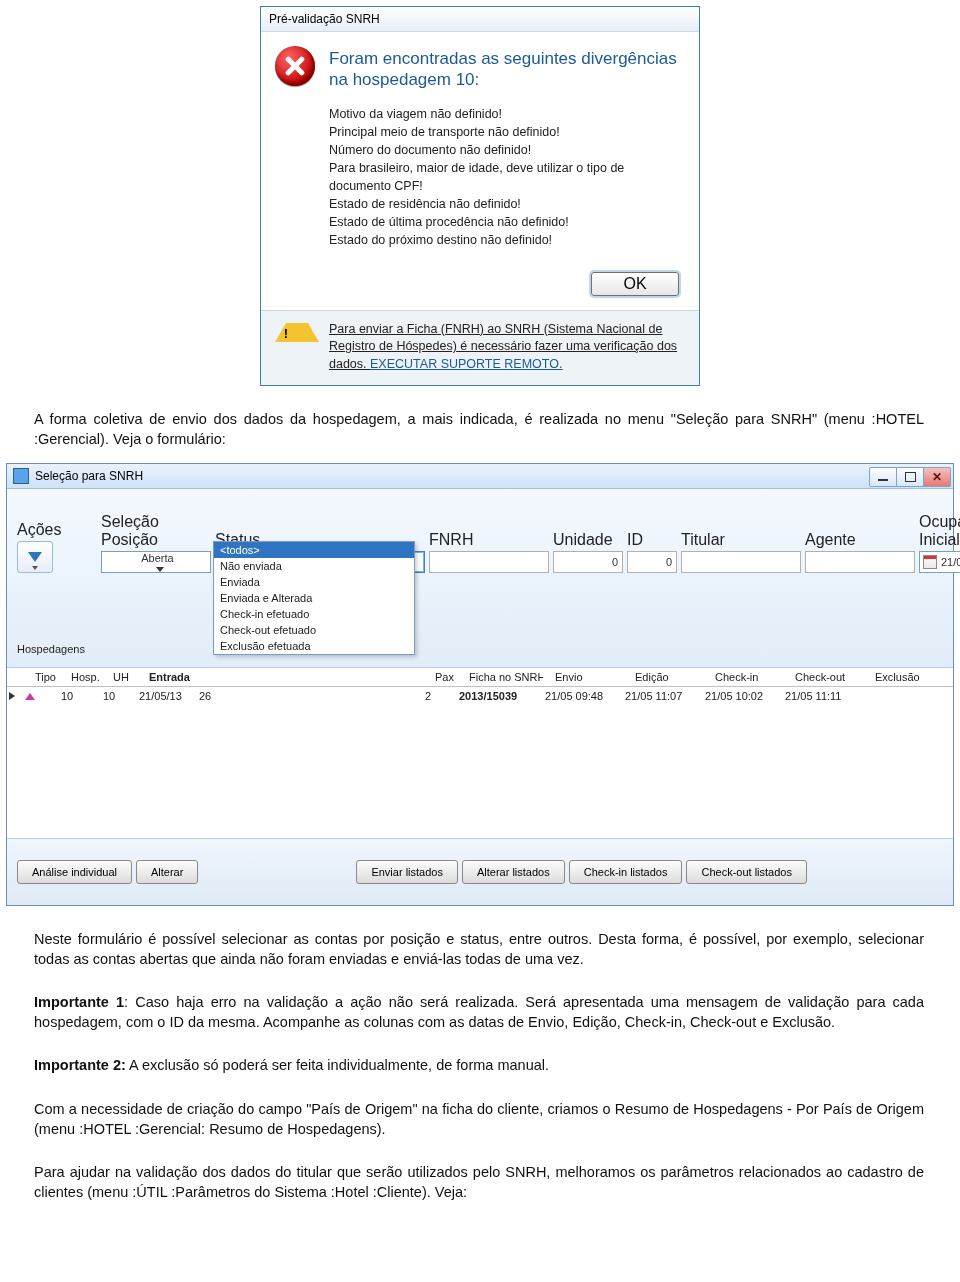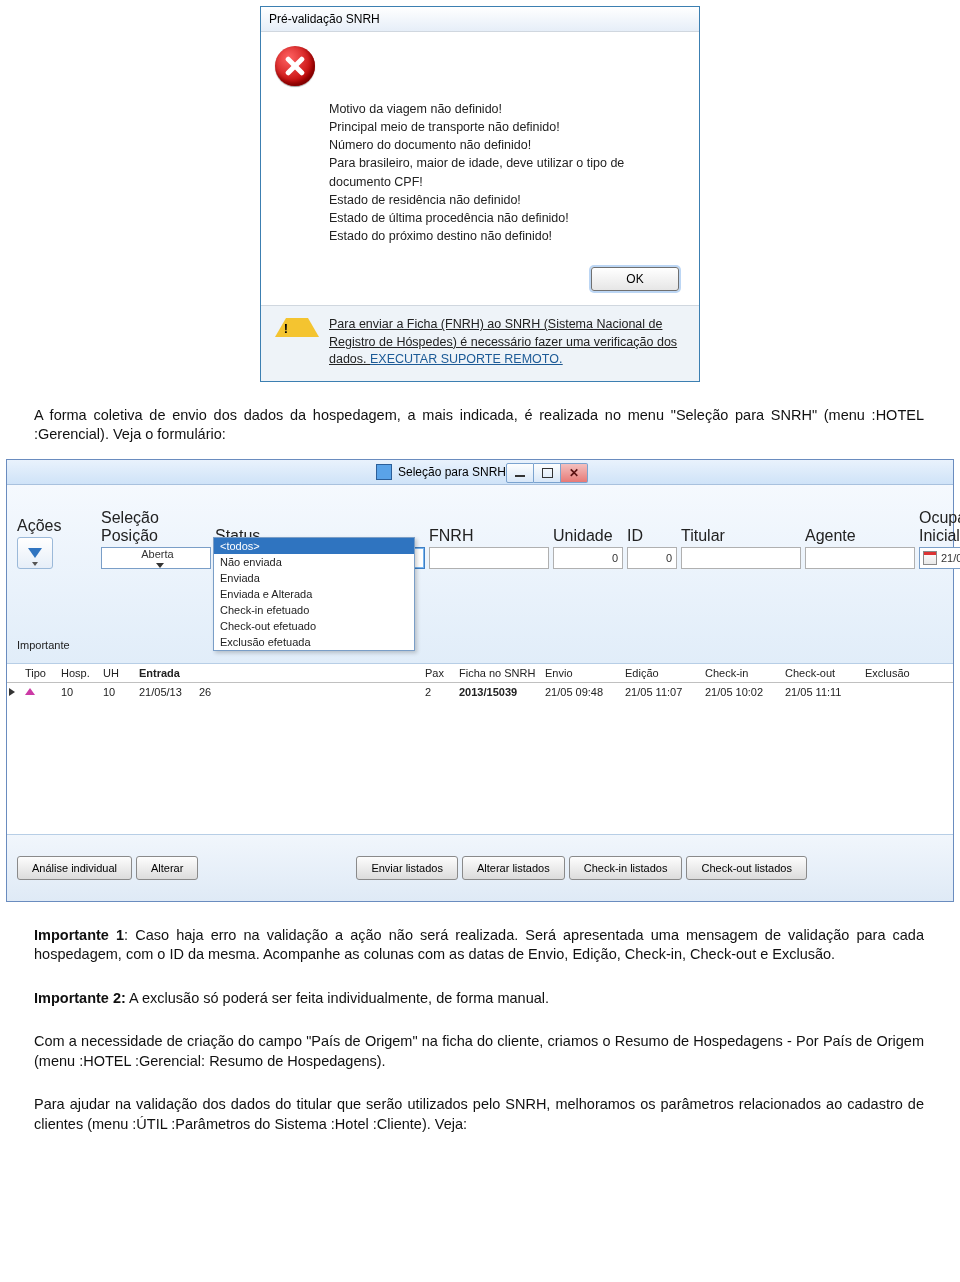--- a/index.html
+++ b/index.html
@@ -77,21 +77,21 @@
     line-height: 1.45;
     font-family: "Segoe UI", Tahoma, sans-serif;
   }
   .d1-buttonrow {
     text-align: right;
     padding: 6px 4px 4px 4px;
   }
   .win-btn {
     min-width: 88px;
     height: 24px;
-    font-size: 12px;
+    font-size: 16px;
     border: 1px solid #707070;
     border-radius: 3px;
     background: linear-gradient(#ffffff,#e6e6e6);
     box-shadow: 0 0 0 2px #bcd6f4;
     cursor: pointer;
     font-family: "Segoe UI", Tahoma, sans-serif;
   }
   .dialog1-footer {
     background: #eef3f8;
     border-top: 1px solid #d0d7df;
@@ -148,21 +148,21 @@
     border: 1px solid #6a8cbf;
     background: #ffffff;
     font-family: Tahoma, Verdana, sans-serif;
   }
   .appwin-titlebar {
     height: 24px;
     background: linear-gradient(#e9f2fc,#cfe3f8);
     border-bottom: 1px solid #a8c1de;
     display: flex;
     align-items: center;
-    justify-content: center;
+    justify-content: space-between;
     padding: 0 2px 0 6px;
   }
   .appwin-title-left {
     display: flex;
     align-items: center;
     gap: 6px;
     font-size: 12px;
     color: #000;
   }
   .app-small-icon {
@@ -288,21 +288,21 @@
   }
   .grid-head {
     display: grid;
     grid-template-columns: 16px 36px 42px 36px 60px 26px 200px 34px 86px 80px 80px 80px 80px 60px;
     font-size: 11px;
     color:#222;
     border-bottom: 1px solid #c0c0c0;
     height: 18px;
     align-items: center;
   }
-  .grid-head > div { padding-left: 2px; white-space:nowrap; overflow:hidden;}
+  .grid-head > div { padding-left: 2px; white-space:nowrap; overflow:hidden;margin-left:10px;}
   .grid-head .bold { font-weight:bold; }
   .grid-row {
     display: grid;
     grid-template-columns: 16px 36px 42px 36px 60px 26px 200px 34px 86px 80px 80px 80px 80px 60px;
     font-size: 11px;
     color:#222;
     height: 18px;
     align-items: center;
   }
   .grid-row > div { padding-left: 2px; white-space:nowrap; overflow:hidden;}
@@ -338,20 +338,21 @@
 <body>
 
 <div class="page">
 
   <div class="dialog1-outer">
     <div class="dialog1">
       <div class="dialog1-title">Pré-validação SNRH</div>
       <div class="dialog1-inner">
         <div class="d1-row1">
           <div class="error-icon"></div>
+          <div class="d1-heading">Foram encontradas as seguintes divergências na hospedagem 10:</div>
         </div>
         <div class="d1-list">
           <div>Motivo da viagem não definido!</div>
           <div>Principal meio de transporte não definido!</div>
           <div>Número do documento não definido!</div>
           <div>Para brasileiro, maior de idade, deve utilizar o tipo de documento CPF!</div>
           <div>Estado de residência não definido!</div>
           <div>Estado de última procedência não definido!</div>
           <div>Estado do próximo destino não definido!</div>
         </div>
@@ -464,21 +465,21 @@
         <div class="sel">&lt;todos&gt;</div>
         <div>Não enviada</div>
         <div>Enviada</div>
         <div>Enviada e Alterada</div>
         <div>Check-in efetuado</div>
         <div>Check-out efetuado</div>
         <div>Exclusão efetuada</div>
       </div>
 
       <div style="margin-top:70px;">
-        <div class="hosp-lbl">Importante</div>
+        <div class="hosp-lbl">Hospedagens</div>
       </div>
     </div>
 
     <div class="grid-area">
       <div class="grid-head">
         <div></div>
         <div>Tipo</div>
         <div>Hosp.</div>
         <div>UH</div>
         <div class="bold">Entrada</div>
@@ -518,20 +519,21 @@
       <button class="gray-btn">Análise individual</button>
       <button class="gray-btn">Alterar</button>
       <div class="spacer"></div>
       <button class="gray-btn">Enviar listados</button>
       <button class="gray-btn">Alterar listados</button>
       <button class="gray-btn">Check-in listados</button>
       <button class="gray-btn">Check-out listados</button>
     </div>
   </div>
 
+  <div class="para">Neste formulário é possível selecionar as contas por posição e status, entre outros. Desta forma, é possível, por exemplo, selecionar todas as contas abertas que ainda não foram enviadas e enviá-las todas de uma vez.</div>
 
   <div class="para">
     <b>Importante 1</b><span>: Caso haja erro na validação a ação não será realizada. Será apresentada uma mensagem de validação para cada hospedagem, com o ID da mesma. Acompanhe as colunas com as datas de Envio, Edição, Check-in, Check-out e Exclusão.</span>
   </div>
 
   <div class="para">
     <b>Importante 2:</b><span> A exclusão só poderá ser feita individualmente, de forma manual.</span>
   </div>
 
   <div class="para">Com a necessidade de criação do campo "País de Origem" na ficha do cliente, criamos o Resumo de Hospedagens - Por País de Origem (menu :HOTEL :Gerencial: Resumo de Hospedagens).</div>

